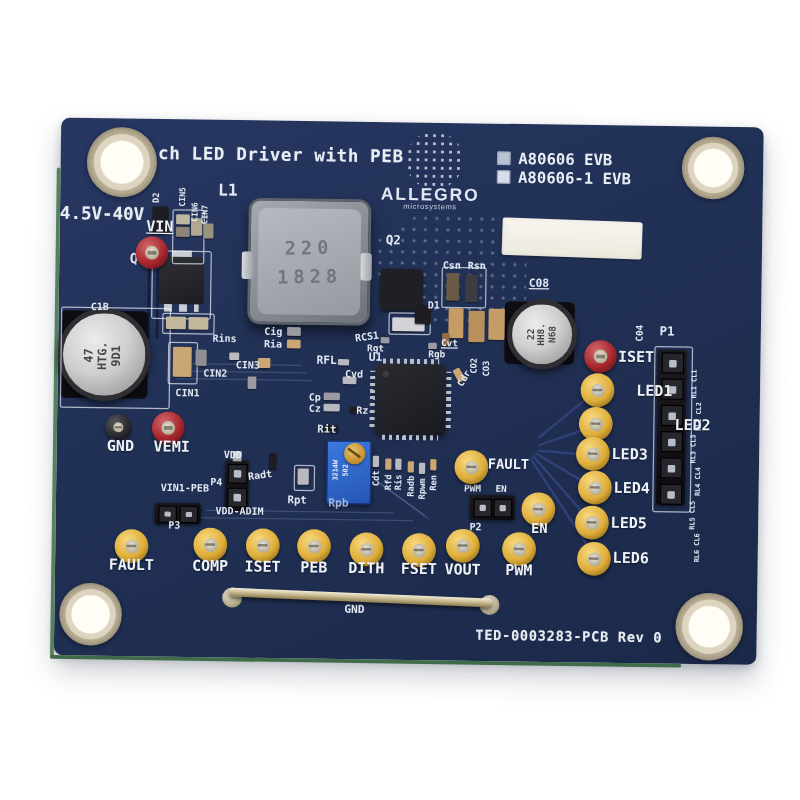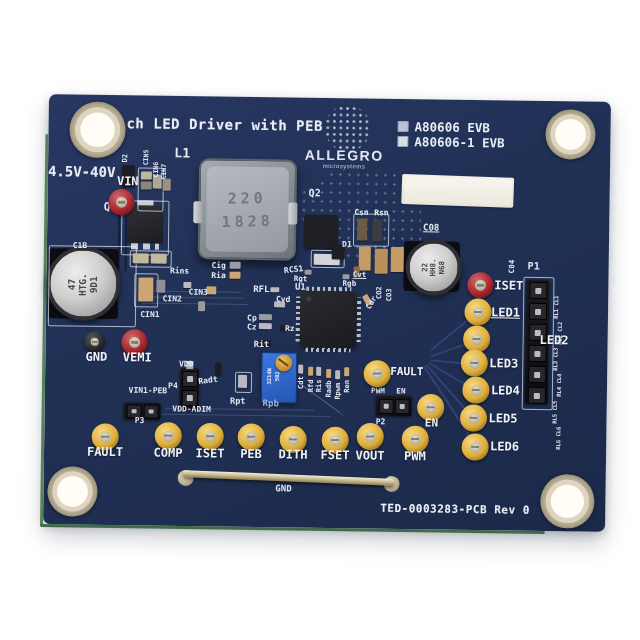--- a/index.html
+++ b/index.html
@@ -319,37 +319,37 @@
       <div class="ref" style="left: 240px; top: 391px; font-size: 9px; transform: translate(-50%, -50%) rotate(0deg);">GND</div>
       <div class="ref" style="left: 510px; top: 206px; font-size: 5.5px; transform: translate(-50%, -50%) rotate(-90deg);">RL1 CL1</div>
       <div class="ref" style="left: 514px; top: 232px; font-size: 5.5px; transform: translate(-50%, -50%) rotate(-90deg);">RL2 CL2</div>
       <div class="ref" style="left: 510px; top: 258px; font-size: 5.5px; transform: translate(-50%, -50%) rotate(-90deg);">RL3 CL3</div>
       <div class="ref" style="left: 514px; top: 284px; font-size: 5.5px; transform: translate(-50%, -50%) rotate(-90deg);">RL4 CL4</div>
       <div class="ref" style="left: 510px; top: 311px; font-size: 5.5px; transform: translate(-50%, -50%) rotate(-90deg);">RL5 CL5</div>
       <div class="ref" style="left: 514px; top: 337px; font-size: 5.5px; transform: translate(-50%, -50%) rotate(-90deg);">RL6 CL6</div>
       <div class="tp" style="left: 74px; top: 107px; width: 26px; height: 26px; background: radial-gradient(circle at 38% 32%, rgb(208, 106, 110), rgb(168, 38, 45) 55%, rgb(85, 16, 20) 95%);">
         <i></i>
       </div>
-      <div class="lbl" style="left: 80px; top: 79px; transform: translateX(-50%);">VIN</div>
+      <div class="lbl" style="left: 80px; top: 79px; transform: translateX(-50%); text-decoration: underline;">VIN</div>
       <div class="tp" style="left: 49px; top: 247px; width: 21px; height: 21px; background: radial-gradient(circle at 38% 32%, rgb(86, 86, 94), rgb(43, 43, 49) 55%, rgb(8, 8, 10) 95%);">
         <i></i>
       </div>
       <div class="lbl" style="left: 51px; top: 255px; transform: translateX(-50%);">GND</div>
       <div class="tp" style="left: 89px; top: 247px; width: 26px; height: 26px; background: radial-gradient(circle at 38% 32%, rgb(208, 106, 110), rgb(168, 38, 45) 55%, rgb(85, 16, 20) 95%);">
         <i></i>
       </div>
       <div class="lbl" style="left: 92px; top: 255px; transform: translateX(-50%);">VEMI</div>
       <div class="tp" style="left: 434px; top: 185px; width: 26px; height: 26px; background: radial-gradient(circle at 38% 32%, rgb(208, 106, 110), rgb(168, 38, 45) 55%, rgb(85, 16, 20) 95%);">
         <i></i>
       </div>
       <div class="lbl" style="left: 448px; top: 178px;">ISET</div>
       <div class="tp" style="left: 432px; top: 212px; width: 27px; height: 27px; background: radial-gradient(circle at 38% 32%, rgb(247, 216, 126), rgb(223, 174, 58) 55%, rgb(124, 92, 18) 95%);">
         <i></i>
       </div>
-      <div class="lbl" style="left: 445px; top: 205px; text-decoration: underline;">LED1</div>
+      <div class="lbl" style="left: 463px; top: 205px;">LED1</div>
       <div class="tp" style="left: 431px; top: 239px; width: 27px; height: 27px; background: radial-gradient(circle at 38% 32%, rgb(247, 216, 126), rgb(223, 174, 58) 55%, rgb(124, 92, 18) 95%);">
         <i></i>
       </div>
       <div class="lbl" style="left: 446px; top: 232px; margin-left: 48px;">LED2</div>
       <div class="tp" style="left: 429px; top: 263px; width: 27px; height: 27px; background: radial-gradient(circle at 38% 32%, rgb(247, 216, 126), rgb(223, 174, 58) 55%, rgb(124, 92, 18) 95%);">
         <i></i>
       </div>
       <div class="lbl" style="left: 444px; top: 256px;">LED3</div>
       <div class="tp" style="left: 431px; top: 290px; width: 27px; height: 27px; background: radial-gradient(circle at 38% 32%, rgb(247, 216, 126), rgb(223, 174, 58) 55%, rgb(124, 92, 18) 95%);">
         <i></i>

